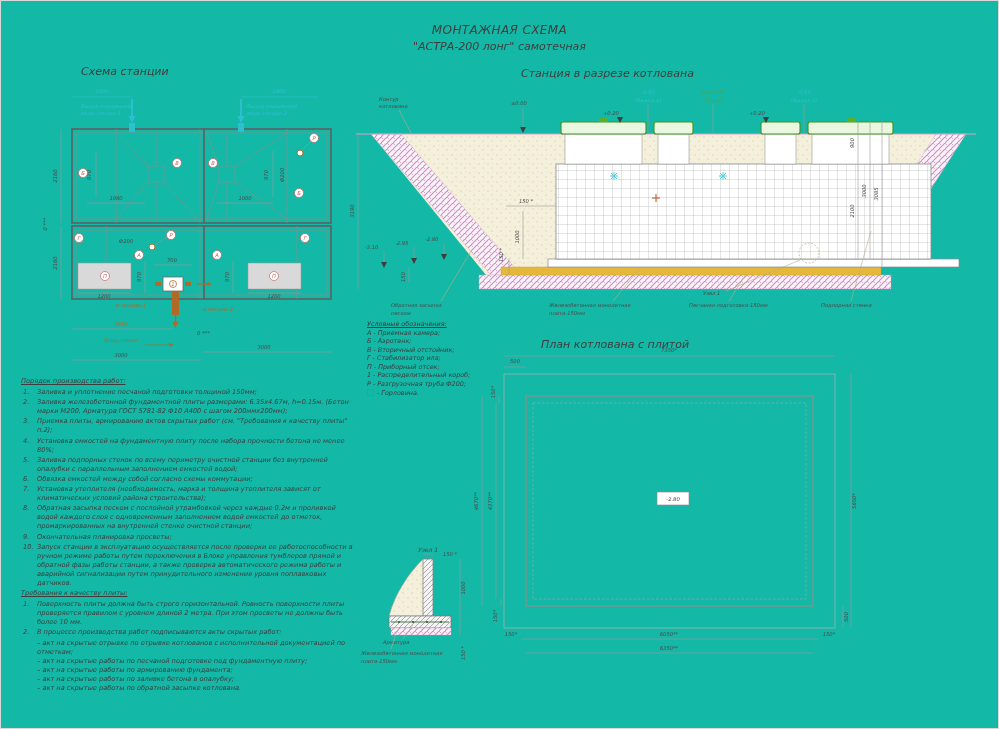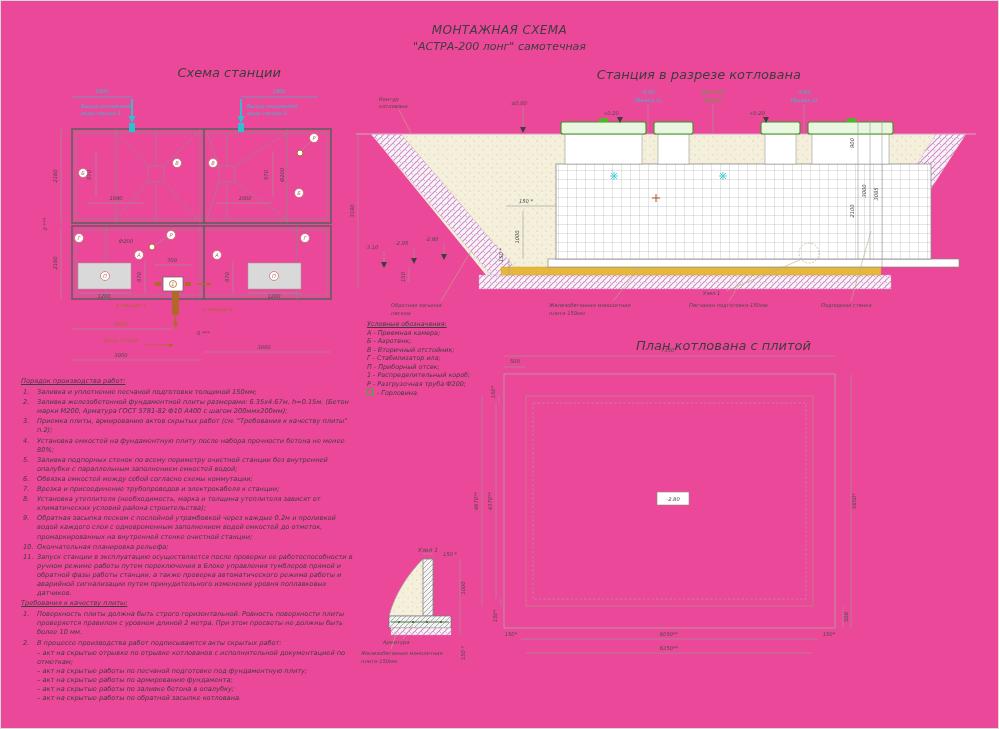--- a/index.html
+++ b/index.html
@@ -1,22 +1,22 @@
 <!DOCTYPE html>
 <html><head>
 <meta charset="utf-8">
 <style>
   html,body{margin:0;padding:0}
   body{width:999px;height:729px;position:relative;background:#fff;overflow:hidden;
        font-family:"DejaVu Sans",sans-serif;font-style:italic;color:#3d3d3d}
-  .sheet{position:absolute;inset:0;border:1px solid #d9d9d9;background:#ec4899}
+  .sheet{position:absolute;inset:0;border:1px solid #d9d9d9;background:#14b8a6}
   .abs{position:absolute}
   .main-title{width:100%;top:22px;left:0;text-align:center;font-size:12px;letter-spacing:.4px}
   .main-sub{width:100%;top:39px;left:0;text-align:center;font-size:11px}
-  .sub-title{font-size:13px;text-align:right}
+  .sub-title{font-size:11px;text-align:left}
   .textcol{left:20px;top:376px;width:334px;font-size:6.6px;line-height:1.38}
   .hdr{text-decoration:underline;margin:0 0 2px 0}
   ol.num{margin:0;padding:0;list-style:none;counter-reset:n}
   ol.num li{counter-increment:n;position:relative;padding-left:16px;margin-bottom:1px}
   ol.num li::before{content:counter(n) ".";position:absolute;left:2px}
   .acts div{padding-left:16px}
   .legend{left:366px;top:319px;width:140px;font-size:6.4px;line-height:1.34}
   .gsq{display:inline-block;width:5px;height:5px;border:1.2px solid #3fae3f;margin-right:3px;vertical-align:-1px}
   svg{position:absolute;overflow:visible}
   .t{font:italic 5.2px "DejaVu Sans",sans-serif;fill:#4a4a4a}
@@ -347,24 +347,23 @@
 
   <div class="abs textcol">
     <div class="hdr">Порядок производства работ:</div>
     <ol class="num">
       <li>Заливка и уплотнение песчаной подготовки толщиной 150мм;</li>
       <li>Заливка железобетонной фундаментной плиты размерами: 6.35х4.67м, h=0.15м. (Бетон марки М200, Арматура ГОСТ 5781-82 Ф10 А400 с шагом 200ммх200мм);</li>
       <li>Приемка плиты, армированию актов скрытых работ (см. "Требования к качеству плиты" п.2);</li>
       <li>Установка емкостей на фундаментную плиту после набора прочности бетона не менее 80%;</li>
       <li>Заливка подпорных стенок по всему периметру очистной станции без внутренней опалубки с параллельным заполнением емкостей водой;</li>
       <li>Обвязка емкостей между собой согласно схемы коммутации;</li>
-      <li>Врезка и присоединение трубопроводов и электрокабеля к станции;</li>
       <li>Установка утеплителя (необходимость, марка и толщина утеплителя зависят от климатических условий района строительства);</li>
       <li>Обратная засыпка песком с послойной утрамбовкой через каждые 0.2м и проливкой водой каждого слоя с одновременным заполнением водой емкостей до отметок, промаркированных на внутренней стенке очистной станции;</li>
-      <li>Окончательная планировка рельефа;</li>
+      <li>Окончательная планировка просветы;</li>
       <li>Запуск станции в эксплуатацию осуществляется после проверки ее работоспособности в ручном режиме работы путем переключения в Блоке управления тумблеров прямой и обратной фазы работы станции, а также проверка автоматического режима работы и аварийной сигнализации путем принудительного изменения уровня поплавковых датчиков.</li>
     </ol>
     <div class="hdr" style="">Требования к качеству плиты:</div>
     <ol class="num">
       <li>Поверхность плиты должна быть строго горизонтальной. Ровность поверхности плиты проверяется правилом с уровнем длиной 2 метра. При этом просветы не должны быть более 10 мм.</li>
       <li>В процессе производства работ подписываются акты скрытых работ:</li>
     </ol>
     <div class="acts">
       <div>– акт на скрытые отрывке по отрывке котлованов с исполнительной документацией по отметкам;</div>
       <div>– акт на скрытые работы по песчаной подготовке под фундаментную плиту;</div>

